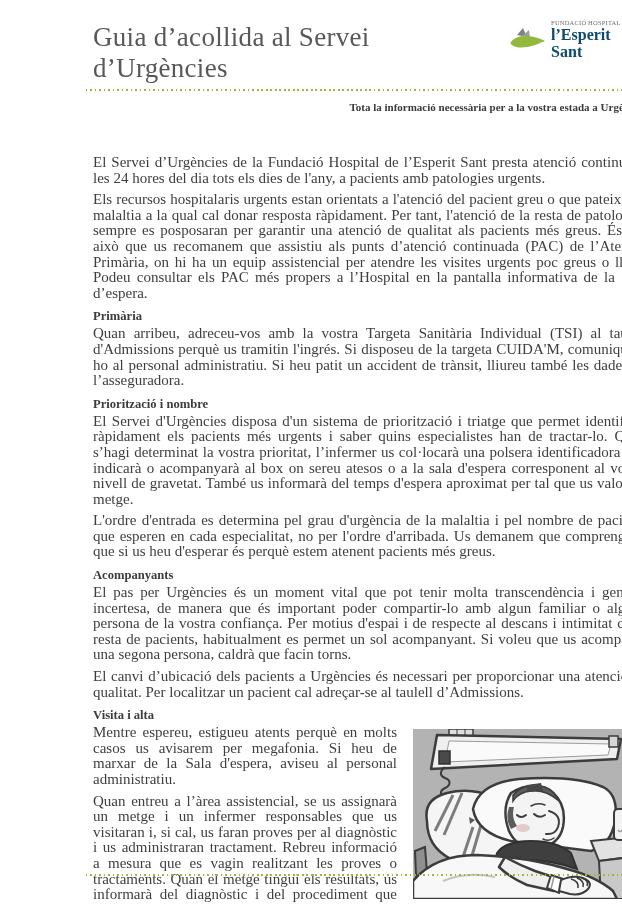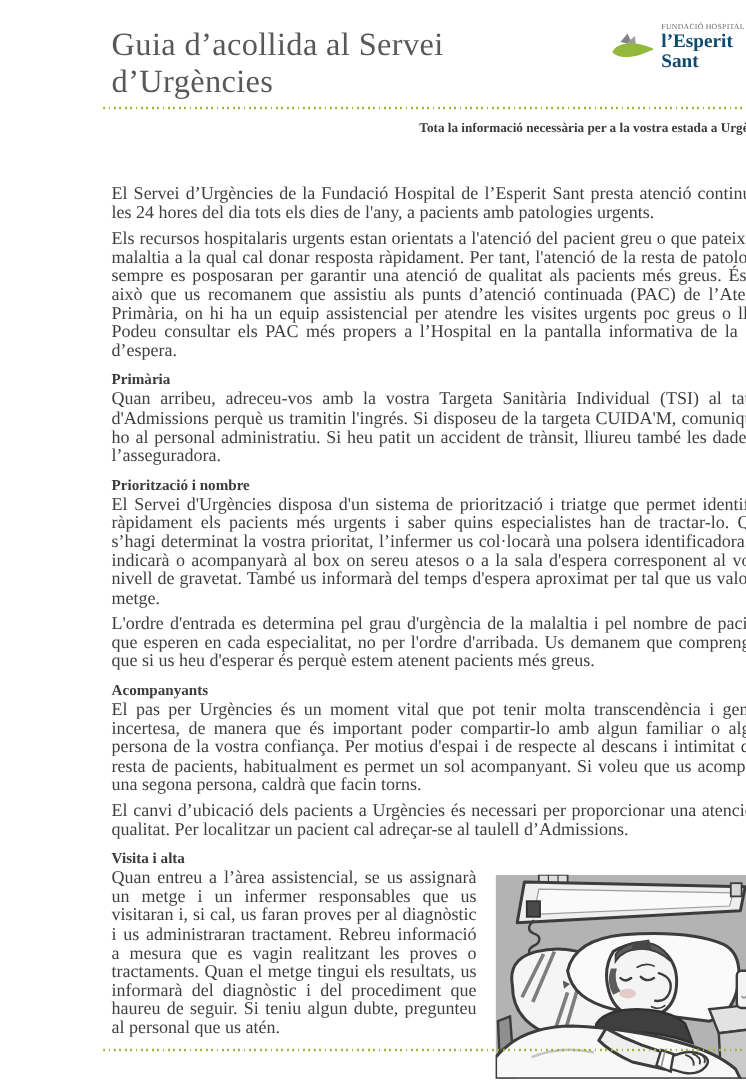--- a/index.html
+++ b/index.html
@@ -110,20 +110,21 @@
       <section>
         <h3 class="sec-h">Acompanyants</h3>
         <p class="body-p">El pas per Urgències és un moment vital que pot tenir molta transcendència i generar incertesa, de manera que és important poder compartir-lo amb algun familiar o alguna persona de la vostra confiança. Per motius d'espai i de respecte al descans i intimitat de la resta de pacients, habitualment es permet un sol acompanyant. Si voleu que us acompanyi una segona persona, caldrà que facin torns.</p>
         <p class="body-p">El canvi d’ubicació dels pacients a Urgències és necessari per proporcionar una atenció de qualitat. Per localitzar un pacient cal adreçar-se al taulell d’Admissions.</p>
       </section>
 
       <section>
         <h3 class="sec-h">Visita i alta</h3>
         <div class="visita-cols">
           <div class="visita-text">
+            <p class="body-p">Mentre espereu, estigueu atents perquè en molts casos us avisarem per megafonia. Si heu de marxar de la Sala d'espera, aviseu al personal administratiu.</p>
             <p class="body-p">Quan entreu a l’àrea assistencial, se us assignarà un metge i un infermer responsables que us visitaran i, si cal, us faran proves per al diagnòstic i us administraran tractament. Rebreu informació a mesura que es vagin realitzant les proves o tractaments. Quan el metge tingui els resultats, us informarà del diagnòstic i del procediment que haureu de seguir. Si teniu algun dubte, pregunteu al personal que us atén.</p>
           </div>
           <div class="visita-illustration">
             <svg width="234" height="170" viewBox="0 0 234 170" aria-hidden="true">
 
               <rect x="0" y="0" width="234" height="170" fill="#b3b3b3"></rect>
 
               <rect x="36" y="0" width="24" height="8" fill="#dedede" stroke="#3c3c3c" stroke-width="1.5"></rect>
               <line x1="44" y1="0" x2="44" y2="8" stroke="#3c3c3c" stroke-width="1"></line>
               <line x1="52" y1="0" x2="52" y2="8" stroke="#3c3c3c" stroke-width="1"></line>

